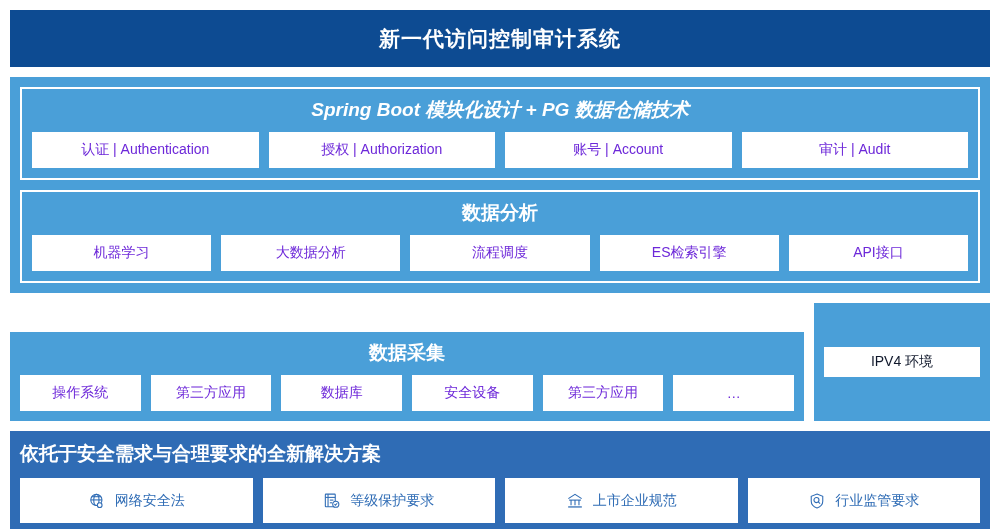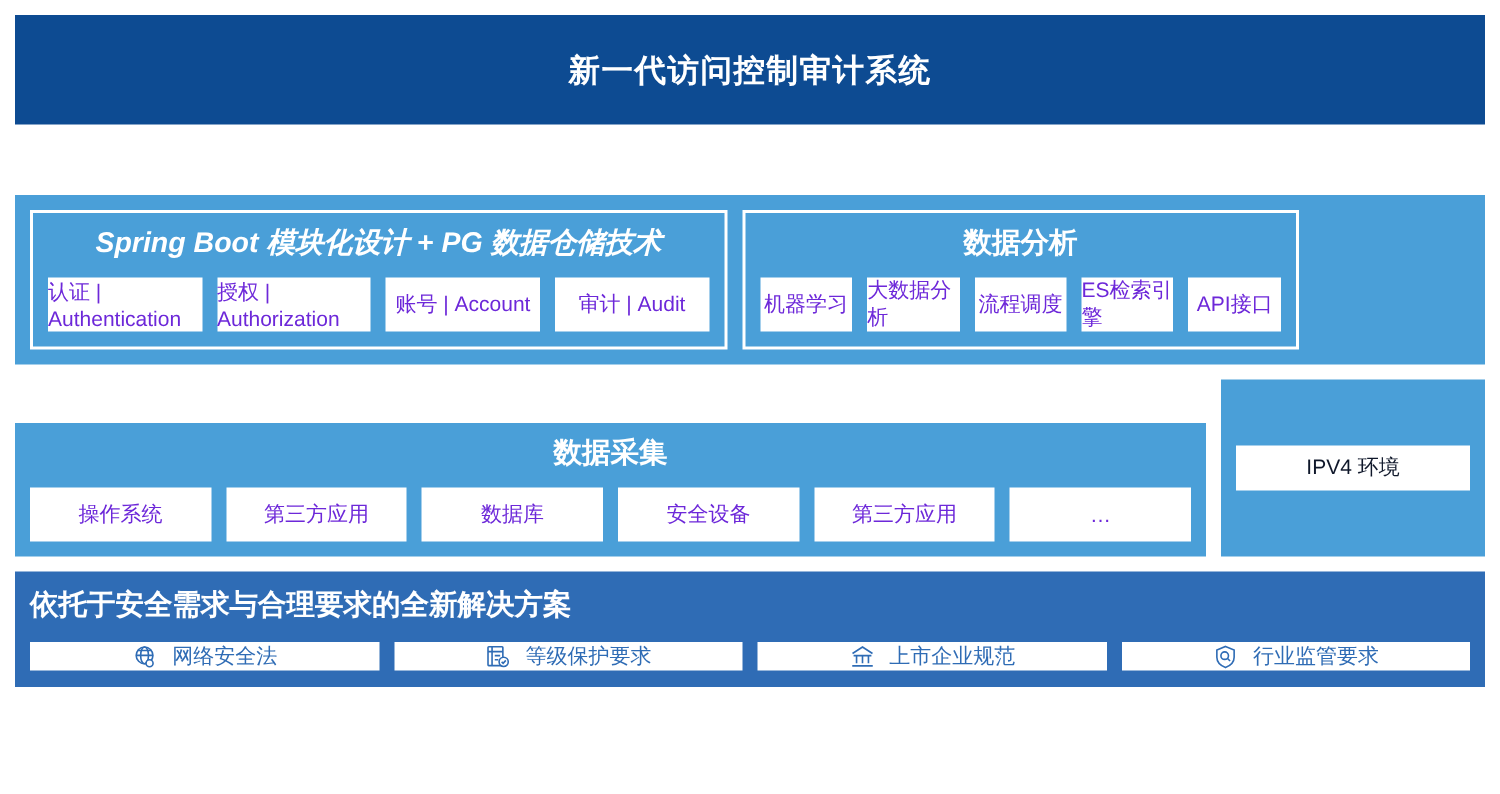--- a/index.html
+++ b/index.html
@@ -19,43 +19,42 @@
     box-sizing: border-box;
     padding: 10px 10px 10px 10px;
     display: flex;
     flex-direction: column;
     gap: 10px;
   }
 
   
   .header {
     background: #0d4b92;
-    height: 73px;
+    height: 57px;
     display: flex;
     align-items: center;
     justify-content: center;
     flex: 0 0 auto;
   }
   .header-title {
     color: #ffffff;
     font-size: 21px;
     font-weight: bold;
     letter-spacing: 1px;
   }
 
   
   .panel-light {
     background: #4a9fd8;
     flex: 0 0 auto;
     padding: 10px;
     box-sizing: border-box;
     display: flex;
-    flex-direction: row;
-    gap: 10px;
-    margin-top: 37px;
+    flex-direction: column;
+    gap: 10px;
   }
   .inner-box {
     border: 2px solid #ffffff;
     padding: 8px 10px 10px 10px;
     box-sizing: border-box;
     display: flex;
     flex-direction: column;
     gap: 9px;
   }
   .inner-title {
@@ -135,21 +134,21 @@
   .solution-title {
     text-align: left;
     color: #ffffff;
     font-size: 19px;
     font-weight: bold;
     line-height: 28px;
   }
   .card-dark {
     background: #ffffff;
     flex: 1 1 0;
-    height: 19px;
+    height: 45px;
     display: flex;
     align-items: center;
     justify-content: center;
     gap: 9px;
     color: #2f6cb5;
     font-size: 14px;
     box-sizing: border-box;
   }
   .card-dark .icon {
     display: inline-flex;

